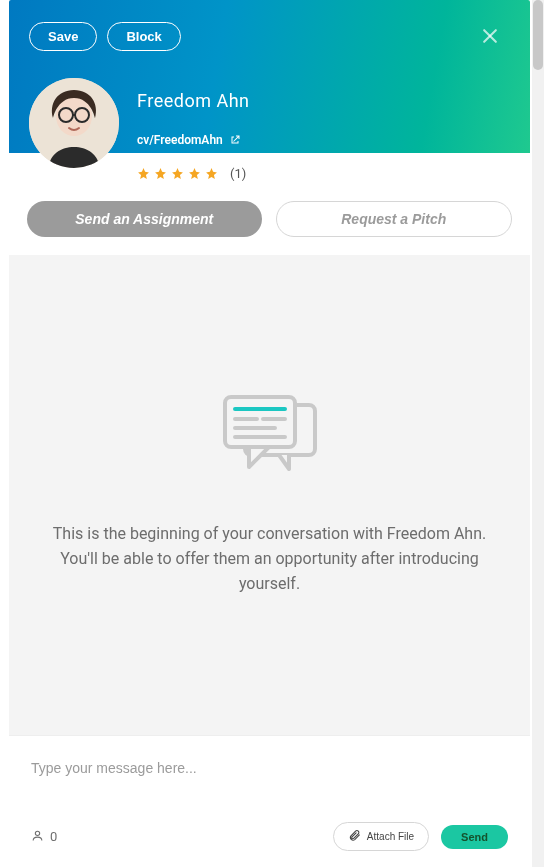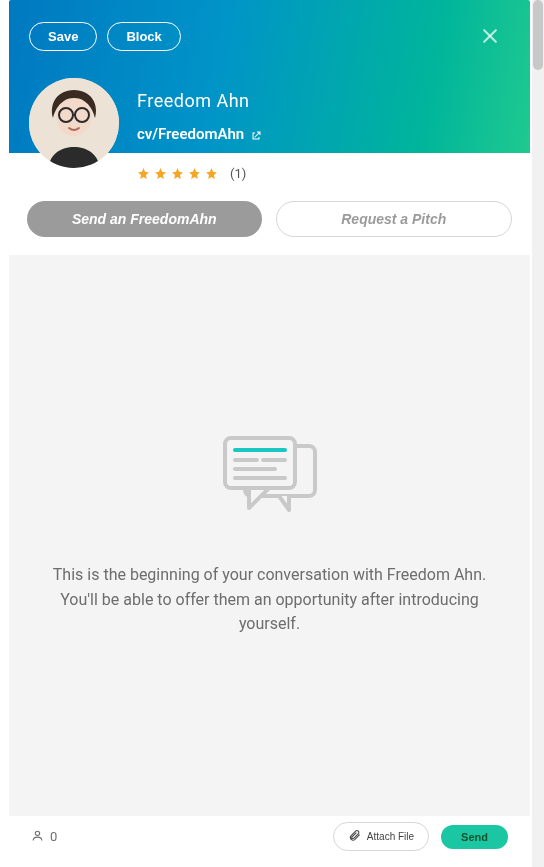--- a/index.html
+++ b/index.html
@@ -26,21 +26,21 @@
     color: rgba(255,255,255,0.7);
   }
   .close-x svg { width: 20px; height: 20px; }
   .avatar {
     position: absolute; left: 20px; top: 78px; width: 90px; height: 90px; border-radius: 50%;
     background: #eae2d8; overflow: hidden;
   }
   .avatar svg { width: 100%; height: 100%; display:block; }
   .namewrap { position: absolute; left: 128px; top: 90px; }
   .name { font-size: 18px; font-weight: 400; letter-spacing: 0.5px; color: #fff; }
-  .handle-row { margin-top: 14px; font-size: 15px; font-weight: 600; color: #fff; display:flex; align-items:center; gap:6px; }
+  .handle-row { margin-top: 22px; font-size: 12px; font-weight: 600; color: #fff; display:flex; align-items:center; gap:6px; }
   .handle-row .ext { width:12px; height:12px; }
 
   .rating-row { padding-left: 128px; display:flex; align-items:center; gap:4px; height: 40px; background:#fff; }
   .star { color: #f5a623; width:13px; height:13px; }
   .star svg { width:13px; height:13px; display:block; }
   .rating-count { color:#555; font-size:13px; margin-left:8px; }
 
   .actions { display:flex; gap:14px; padding: 8px 18px 18px 18px; background:#fff; }
   .bigbtn {
     flex:1; height:36px; border-radius:20px; font-size:14px; font-style: italic; font-weight:600;
@@ -148,41 +148,44 @@
         </span>
       <span class="star">
           <svg viewBox="0 0 24 24" fill="currentColor">
             <path d="M12 2l2.9 6.9L22 10l-5.5 4.8L18.2 22 12 18.3 5.8 22l1.7-7.2L2 10l7.1-1.1z"></path>
           </svg>
         </span>
       <span class="rating-count">(1)</span>
     </div>
 
     <div class="actions">
-      <button class="bigbtn assign">Send an FreedomAhn</button>
+      <button class="bigbtn assign">Send an Assignment</button>
       <button class="bigbtn pitch">Request a Pitch</button>
     </div>
 
     <div class="convo">
       <div class="chat-icon">
         <svg width="110" height="95" viewBox="0 0 110 95">
           <rect x="30" y="12" width="70" height="50" rx="6" fill="none" stroke="#c9c9c9" stroke-width="4"></rect>
           <rect x="10" y="4" width="70" height="50" rx="6" fill="#f4f4f4" stroke="#c9c9c9" stroke-width="4"></rect>
           <path d="M34 54 L34 74 L54 54 Z" fill="#f4f4f4" stroke="#c9c9c9" stroke-width="4" stroke-linejoin="round"></path>
           <path d="M64 62 L74 76 L74 62" fill="#f4f4f4" stroke="#c9c9c9" stroke-width="4" stroke-linejoin="round"></path>
           <line x1="20" y1="16" x2="70" y2="16" stroke="#1bc7c2" stroke-width="4" stroke-linecap="round"></line>
           <line x1="20" y1="26" x2="42" y2="26" stroke="#c9c9c9" stroke-width="4" stroke-linecap="round"></line>
           <line x1="48" y1="26" x2="70" y2="26" stroke="#c9c9c9" stroke-width="4" stroke-linecap="round"></line>
           <line x1="20" y1="35" x2="60" y2="35" stroke="#c9c9c9" stroke-width="4" stroke-linecap="round"></line>
           <line x1="20" y1="44" x2="70" y2="44" stroke="#c9c9c9" stroke-width="4" stroke-linecap="round"></line>
         </svg>
       </div>
       <div class="convo-text">This is the beginning of your conversation with Freedom Ahn. You'll be able to offer them an opportunity after introducing yourself.</div>
     </div>
 
+    <div class="composer">
+      <input class="msg-input" type="text" placeholder="Type your message here..." style="">
+    </div>
 
     <div class="footer">
       <div class="left-foot">
         <span>
           <svg viewBox="0 0 24 24" fill="none" stroke="#6f6f6f" stroke-width="2">
               <circle cx="12" cy="8" r="4"></circle>
               <path d="M4 21c0-4 4-6 8-6s8 2 8 6"></path>
             </svg>
         </span>
         <span>0</span>

